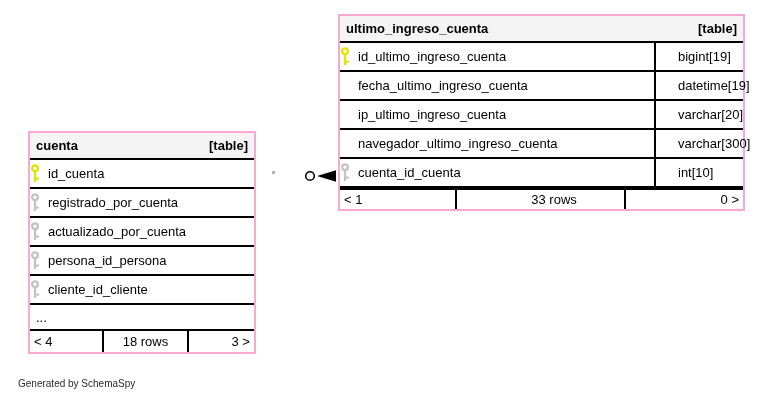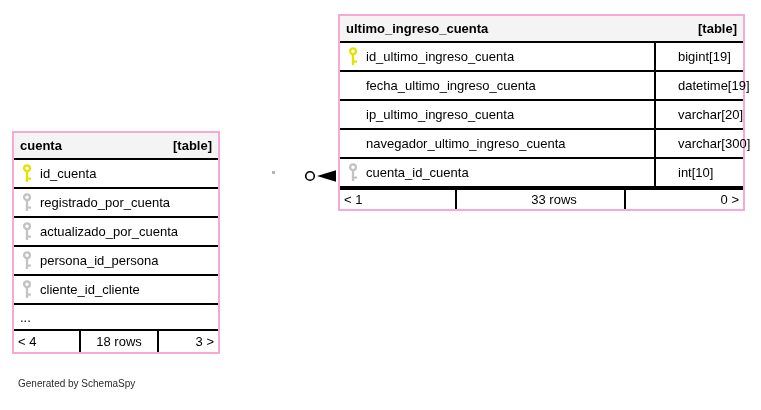--- a/index.html
+++ b/index.html
@@ -11,21 +11,21 @@
     font-family: "Liberation Sans", "DejaVu Sans", sans-serif;
     color: #000;
     overflow: hidden;
   }
 
   .db-table {
     position: absolute;
     border: 2px solid #f9a8d4;
     background: #fff;
   }
-  #table-cuenta { left: 12px; top: 131px; width: 208px; }
+  #table-cuenta { left: 28px; top: 131px; width: 228px; }
   #table-ultimo { left: 338px; top: 14px; width: 407px; }
 
   .tbl-header {
     display: flex;
     justify-content: space-between;
     align-items: center;
     height: 27px;
     padding: 0 6px;
     background: #f4f4f4;
     border-bottom: 2px solid #000;
@@ -39,21 +39,21 @@
     align-items: stretch;
     height: 29px;
     border-bottom: 2px solid #000;
     font-size: 13px;
   }
   .tbl-row:last-of-type { border-bottom: none; }
   .col-main {
     flex: 1;
     display: flex;
     align-items: center;
-    padding-left: 8px;
+    padding-left: 0;
     overflow: hidden;
     white-space: nowrap;
   }
   .key-slot {
     width: 10px;
     margin-right: 8px;
     display: inline-flex;
     align-items: center;
     justify-content: center;
   }

